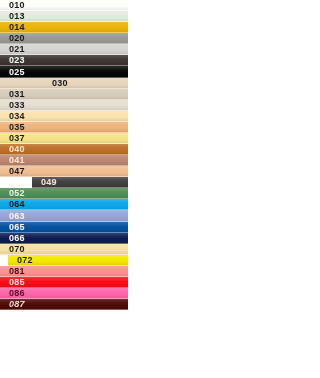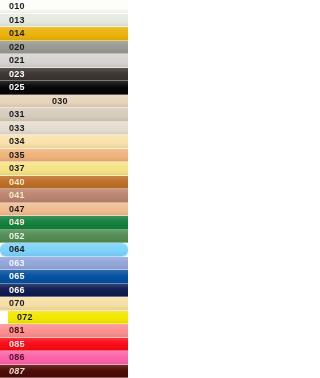--- a/index.html
+++ b/index.html
@@ -9,21 +9,21 @@
     background: #ffffff;
   }
   body {
     width: 128px;
     height: 378px;
     font-family: "Liberation Sans", "DejaVu Sans", sans-serif;
     overflow: hidden;
   }
   #swatch-list {
     width: 128px;
-    height: 378px;
+    height: 310px;
     display: flex;
     flex-direction: column;
     box-sizing: border-box;
   }
   .swatch-row {
     position: relative;
     flex: 1 1 0;
     min-height: 0;
     display: flex;
     align-items: center;
@@ -98,27 +98,27 @@
     </div>
     <div class="swatch-row" style="background-color: rgb(189, 111, 39);">
       <span class="swatch-label" style="color: rgb(255, 233, 200);">040</span>
     </div>
     <div class="swatch-row" style="background-color: rgb(187, 132, 112);">
       <span class="swatch-label" style="color: rgb(255, 233, 200);">041</span>
     </div>
     <div class="swatch-row" style="background-color: rgb(240, 189, 145);">
       <span class="swatch-label" style="color: rgb(26, 26, 26);">047</span>
     </div>
-    <div class="swatch-row" style="background-color: #15803d;">
+    <div class="swatch-row" style="background-color: #404040; margin-left: 32px;">
       <span class="swatch-label" style="color: rgb(255, 230, 216);">049</span>
     </div>
     <div class="swatch-row" style="background-color: rgb(82, 140, 84);">
       <span class="swatch-label" style="color: rgb(228, 243, 222);">052</span>
     </div>
-    <div class="swatch-row" style="background-color: #7dd3fc; border-radius: 6px;">
+    <div class="swatch-row" style="background-color: #0ea5e9;">
       <span class="swatch-label" style="color: rgb(26, 26, 26);">064</span>
     </div>
     <div class="swatch-row" style="background-color: rgb(147, 166, 218); align-items: center;">
       <span class="swatch-label" style="color: rgb(242, 244, 255);">063</span>
     </div>
     <div class="swatch-row" style="background-color: rgb(4, 80, 158);">
       <span class="swatch-label" style="color: rgb(255, 255, 255);">065</span>
     </div>
     <div class="swatch-row" style="background-color: rgb(16, 27, 81);">
       <span class="swatch-label" style="color: rgb(255, 255, 255);">066</span>

